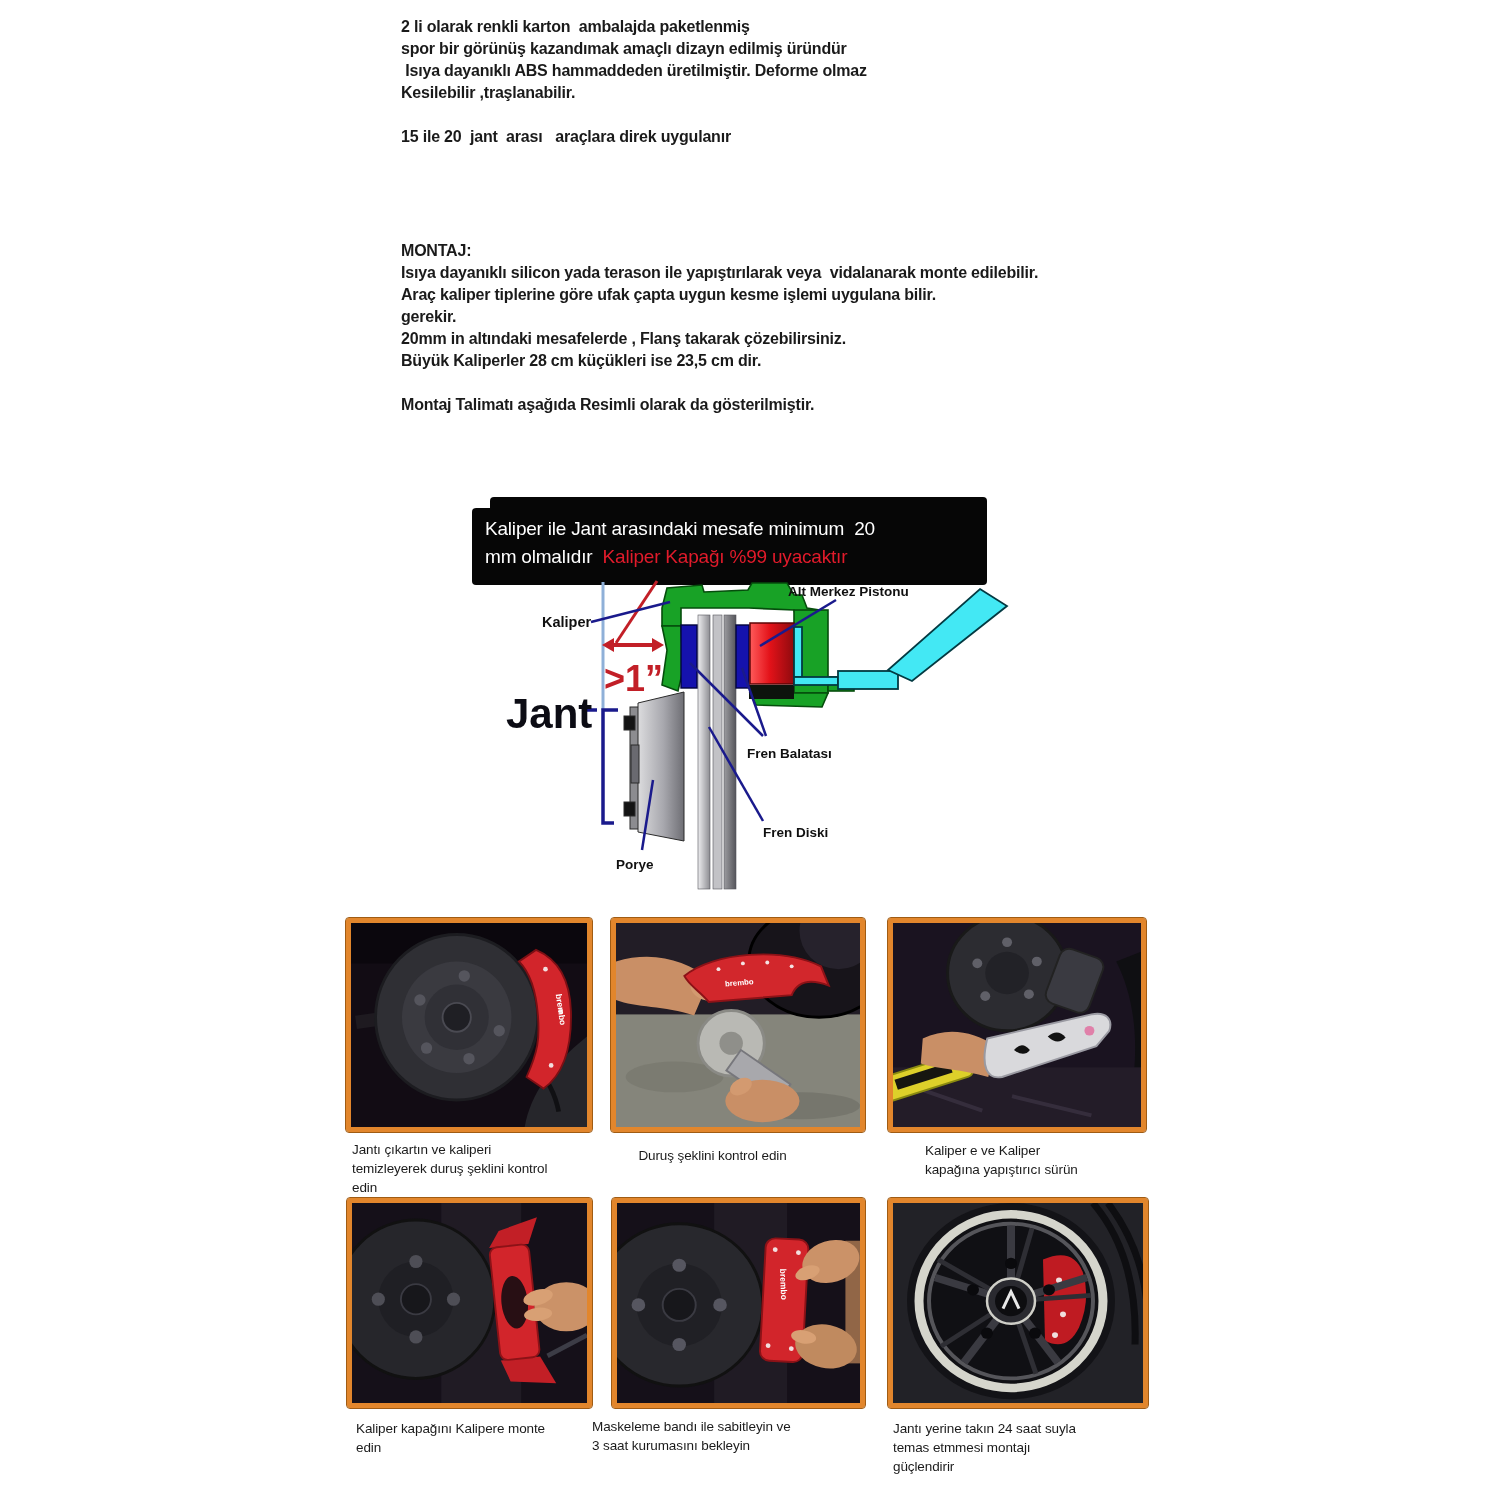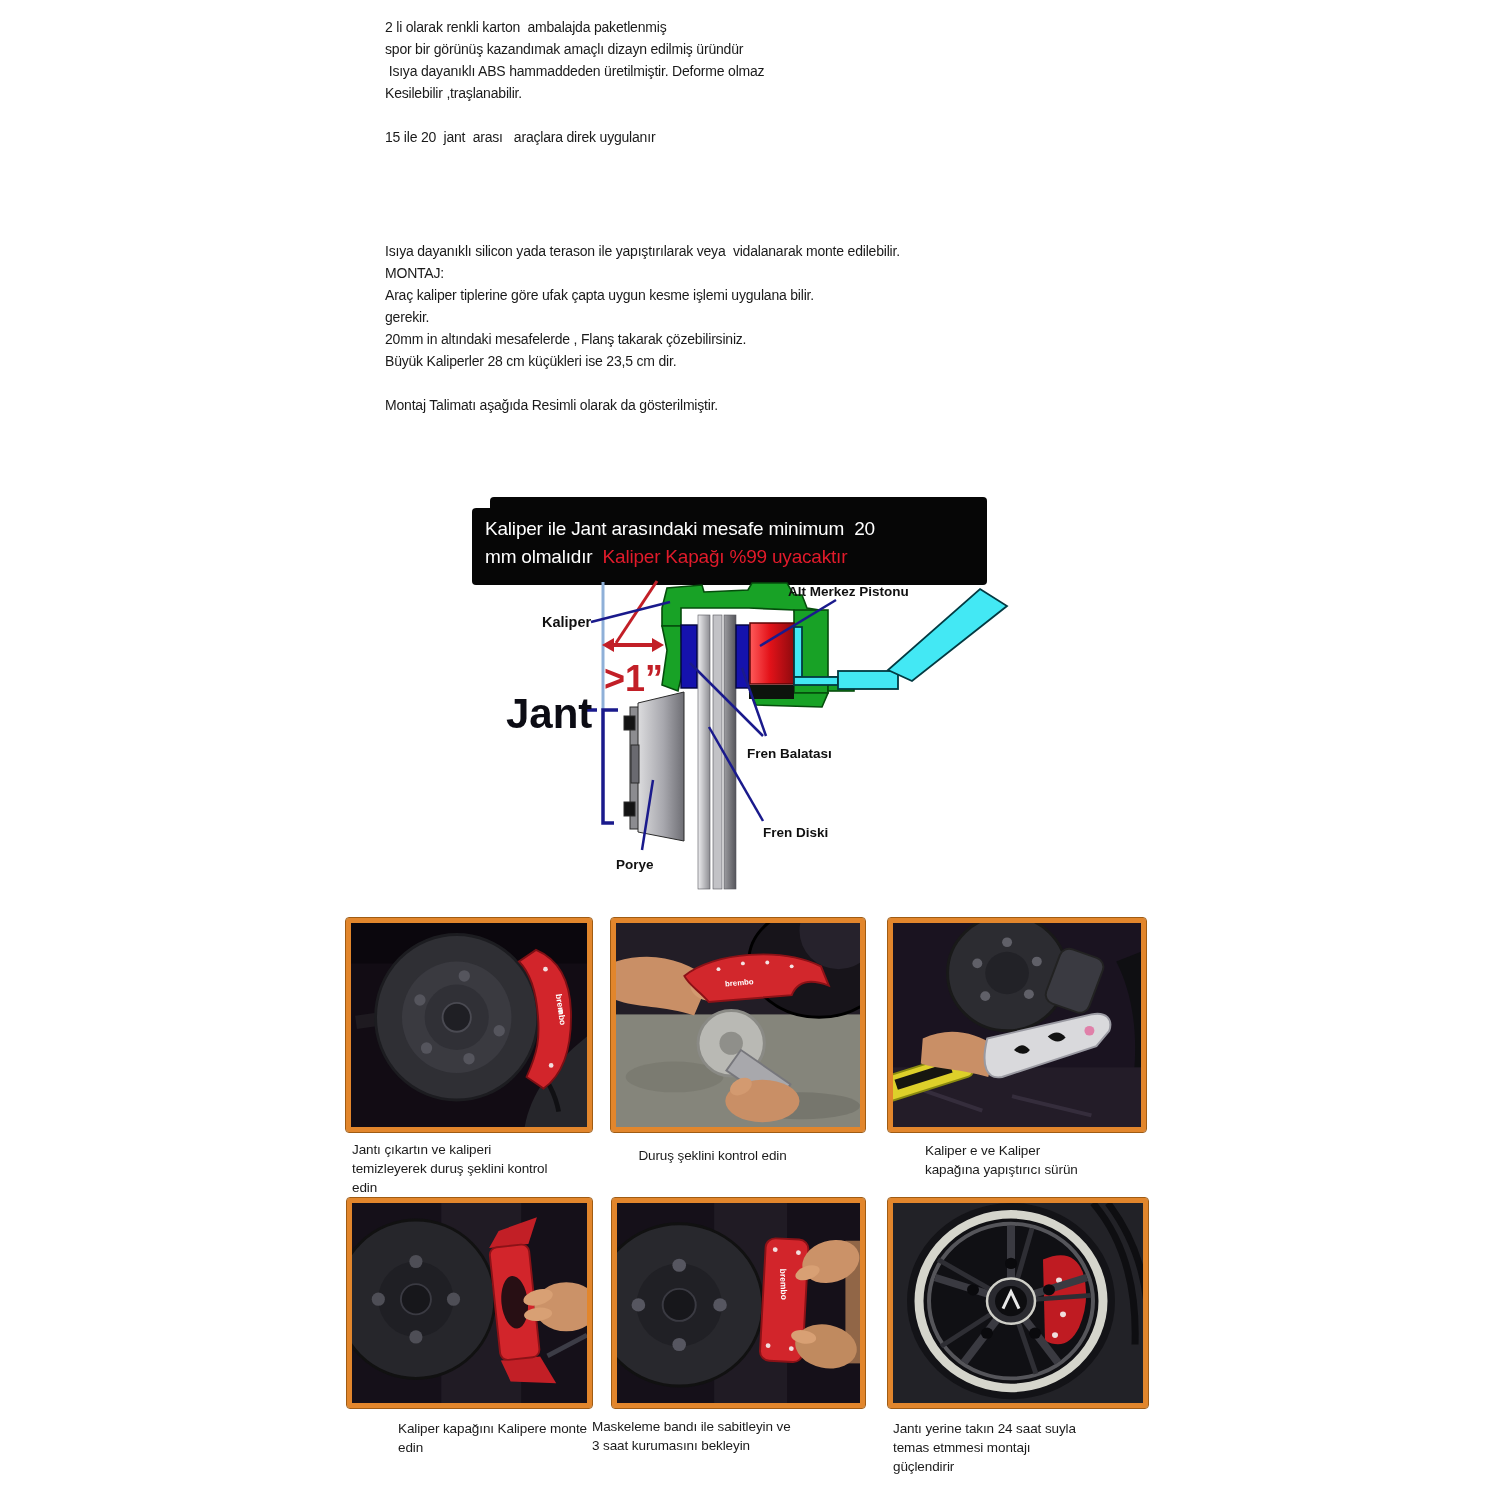--- a/index.html
+++ b/index.html
@@ -1,18 +1,18 @@
 <!DOCTYPE html>
 <html><head>
 <meta charset="utf-8">
 <style>
   html,body{margin:0;padding:0;background:#fff;}
   .page{position:relative;width:1500px;height:1500px;background:#ffffff;
         font-family:"Liberation Sans",sans-serif;color:#1a1a1a;overflow:hidden;}
-  .tblock{position:absolute;font-weight:normal;font-size:14px;line-height:22px;letter-spacing:-0.2px;}
+  .tblock{position:absolute;font-weight:bold;font-size:16px;line-height:22px;letter-spacing:-0.2px;margin-left:16px;}
   .tline{white-space:pre;}
   .sp22{height:22px;}
   .intro{left:385px;top:16px;}
   .montaj{left:385px;top:240px;}
   .mfooter{margin-top:22px;}
   .banner-back{position:absolute;left:490px;top:497px;width:497px;height:62px;background:#060606;border-radius:4px;}
   .banner{position:absolute;left:472px;top:508px;width:515px;height:77px;background:#060606;border-radius:4px;
           color:#ffffff;font-weight:normal;font-size:19px;line-height:28px;letter-spacing:-0.2px;
           padding:7px 0 0 13px;box-sizing:border-box;}
   .banner .w{color:#ffffff;white-space:pre;}
@@ -33,22 +33,22 @@
   <div class="tblock intro">
     <div class="tline">2 li olarak renkli karton  ambalajda paketlenmiş</div>
     <div class="tline">spor bir görünüş kazandımak amaçlı dizayn edilmiş üründür</div>
     <div class="tline"> Isıya dayanıklı ABS hammaddeden üretilmiştir. Deforme olmaz</div>
     <div class="tline">Kesilebilir ,traşlanabilir.</div>
     <div class="sp22"></div>
     <div class="tline">15 ile 20  jant  arası   araçlara direk uygulanır</div>
   </div>
 
   <div class="tblock montaj">
+    <div class="tline">MONTAJ:</div>
     <div class="tline">Isıya dayanıklı silicon yada terason ile yapıştırılarak veya  vidalanarak monte edilebilir.</div>
-    <div class="tline">MONTAJ:</div>
     <div class="tline">Araç kaliper tiplerine göre ufak çapta uygun kesme işlemi uygulana bilir.</div>
     <div class="tline">gerekir.</div>
     <div class="tline">20mm in altındaki mesafelerde , Flanş takarak çözebilirsiniz.</div>
     <div class="tline">Büyük Kaliperler 28 cm küçükleri ise 23,5 cm dir.</div>
     <div class="tline mfooter">Montaj Talimatı aşağıda Resimli olarak da gösterilmiştir.</div>
   </div>
 
   <div class="banner-back"></div>
   <div class="banner">
     <div><span class="w">Kaliper ile Jant arasındaki mesafe minimum  20</span></div>
@@ -308,21 +308,21 @@
       <div>temizleyerek duruş şeklini kontrol</div>
       <div>edin</div>
   </div>
   <div class="caption center" style="left:605px;top:1146px;width:215px;">
     <div>Duruş şeklini kontrol edin</div>
   </div>
   <div class="caption" style="left:925px;top:1141px;width:230px;">
     <div>Kaliper e ve Kaliper</div>
       <div>kapağına yapıştırıcı sürün</div>
   </div>
-  <div class="caption" style="left:356px;top:1419px;width:260px;margin-left:42px;">
+  <div class="caption" style="left:356px;top:1419px;width:260px;">
     <div>Kaliper kapağını Kalipere monte</div>
       <div>edin</div>
   </div>
   <div class="caption" style="left:592px;top:1417px;width:250px;">
     <div>Maskeleme bandı ile sabitleyin ve</div>
       <div>3 saat kurumasını bekleyin</div>
   </div>
   <div class="caption" style="left:893px;top:1419px;width:240px;">
     <div>Jantı yerine takın 24 saat suyla</div>
       <div>temas etmmesi montajı</div>

